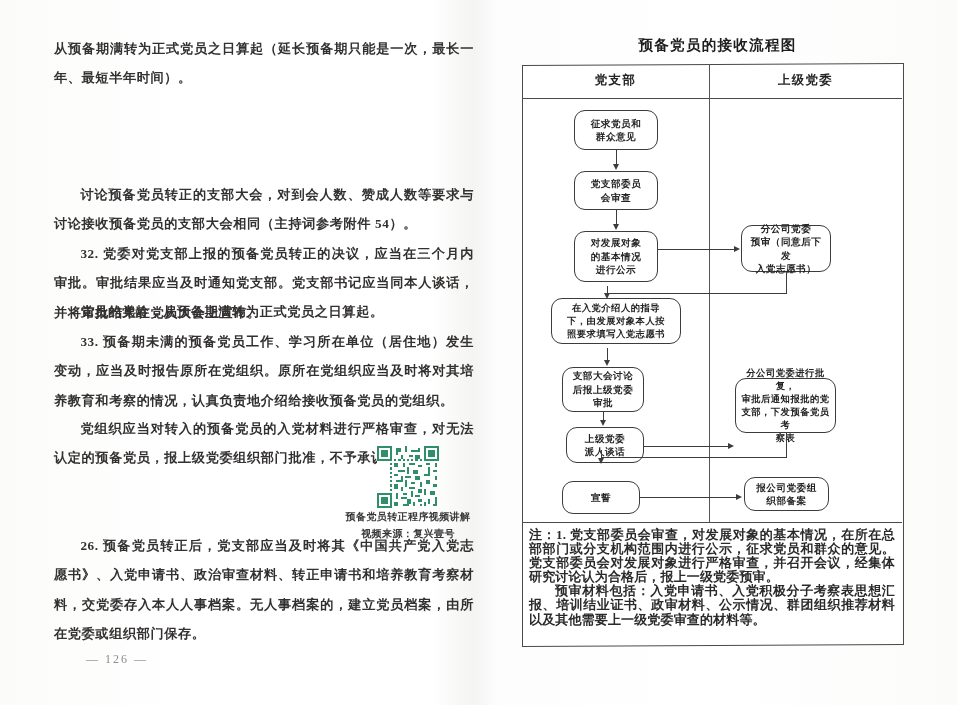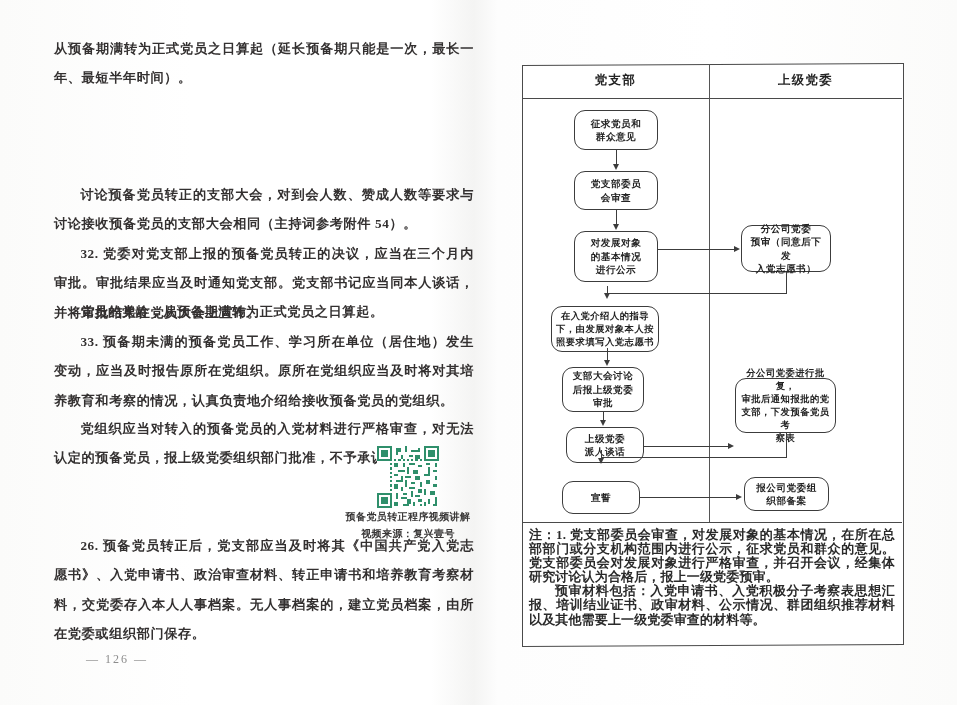--- a/index.html
+++ b/index.html
@@ -311,34 +311,35 @@
       </svg>
       <div class="qr-cap">预备党员转正程序视频讲解</div>
       <div class="qr-cap">视频来源：复兴壹号</div>
     </div>
 
     <div class="folio" id="folio-left">— 126 —</div>
   </div>
 
   <div id="right-page">
 
+    <div id="flow-title">预备党员的接收流程图</div>
 
     <div id="flow-frame"></div>
 
     <div id="flow-inner">
 
       <div id="hdr-row"></div>
       <div id="col-div"></div>
       <div class="hdr-cell" id="hdr-left">党支部</div>
       <div class="hdr-cell" id="hdr-right">上级党委</div>
 
       <div class="node" style="left:52px;  top:46px;  width:84px; height:40px;">征求党员和<br>群众意见</div>
       <div class="node" style="left:52px;  top:107px; width:84px; height:39px;">党支部委员<br>会审查</div>
       <div class="node" style="left:52px;  top:167px; width:84px; height:51px;">对发展对象<br>的基本情况<br>进行公示</div>
-      <div class="node wide" style="left:29px; top:242px; width:108px; height:46px;">在入党介绍人的指导<br>下，由发展对象本人按<br>照要求填写入党志愿书</div>
+      <div class="node wide" style="left:29px; top:234px; width:130px; height:46px;">在入党介绍人的指导<br>下，由发展对象本人按<br>照要求填写入党志愿书</div>
       <div class="node" style="left:40px;  top:303px; width:82px; height:45px;">支部大会讨论<br>后报上级党委<br>审批</div>
       <div class="node" style="left:44px;  top:363px; width:78px; height:36px;">上级党委<br>派人谈话</div>
       <div class="node" style="left:40px;  top:417px; width:78px; height:33px;">宣誓</div>
 
       <div class="node" style="left:219px; top:161px; width:90px; height:47px;">分公司党委<br>预审（同意后下发<br>入党志愿书）</div>
       <div class="node" style="left:222px; top:413px; width:85px; height:34px;">报公司党委组<br>织部备案</div>
       <div class="node wide" style="left:213px; top:314px; width:101px; height:55px;">分公司党委进行批复，<br>审批后通知报批的党<br>支部，下发预备党员考<br>察表</div>
 
       <div class="vline" style="left:94px; top:86px; height:15px;"></div>
       <div class="arrow-d" style="left:90.5px; top:100px;"></div>

